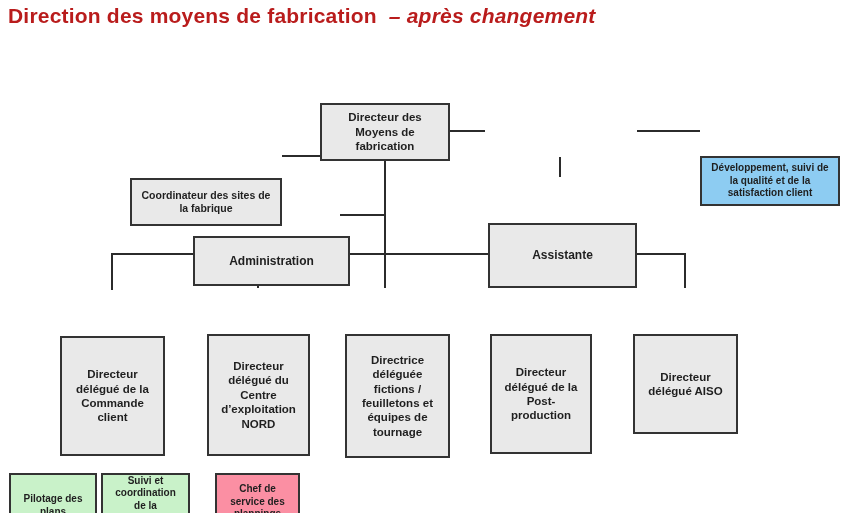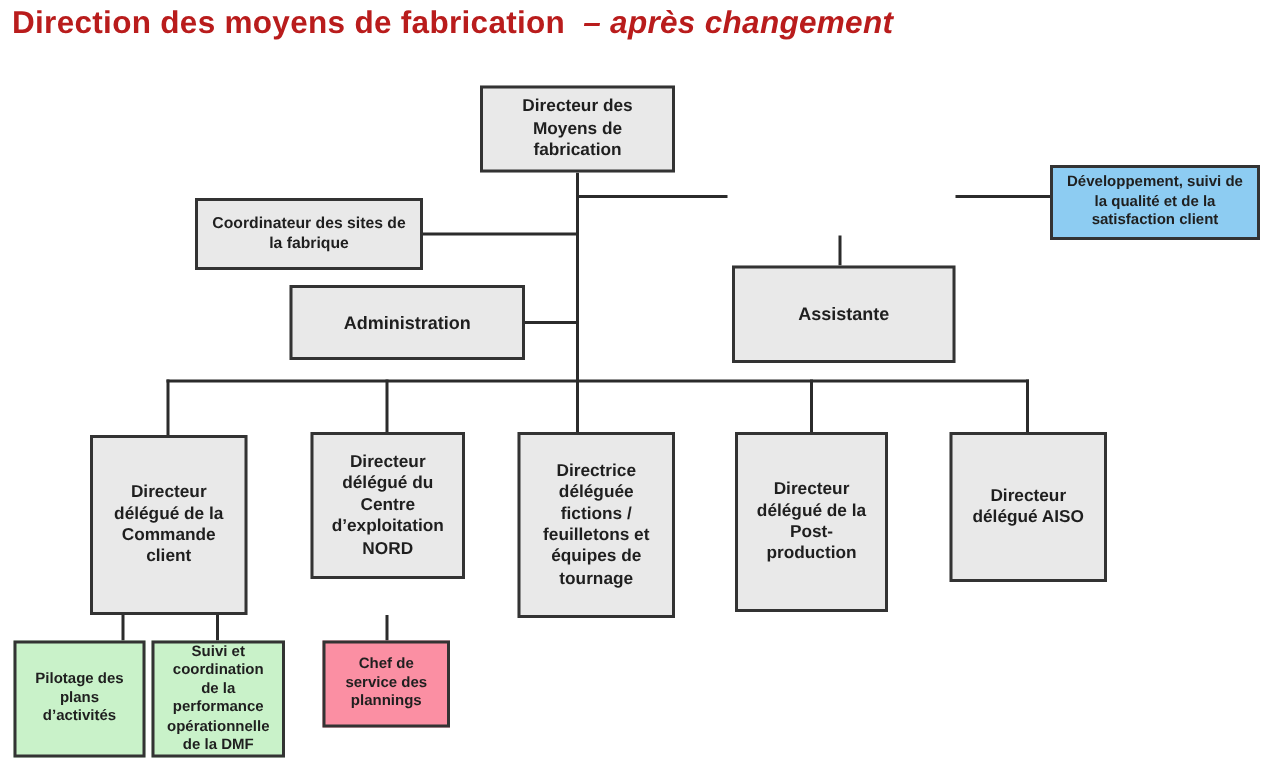--- a/index.html
+++ b/index.html
@@ -12,21 +12,21 @@
     font-family:"Liberation Sans",sans-serif;color:var(--text);
   }
   .title{
     position:absolute;left:8px;top:4px;font-size:21px;font-weight:bold;
     color:#b91c1c;letter-spacing:.2px;white-space:nowrap;
   }
   .title .suffix{font-style:italic;margin-left:6px;}
   .node{
     position:absolute;display:flex;align-items:center;justify-content:center;
     text-align:center;border:2px solid var(--border);box-sizing:border-box;
-    font-weight:bold;line-height:1.25;padding:2px 6px;background:var(--box-gray);
+    font-weight:bold;line-height:1.25;padding:2px 6px;background:var(--box-gray);margin-top:46px;
   }
   .node.blue{background:var(--box-blue);}
   .node.green{background:var(--box-green);}
   .node.pink{background:var(--box-pink);}
   .fs12{font-size:12px;} .fs115{font-size:11.5px;} .fs105{font-size:10.5px;} .fs10{font-size:10px;}
   .line{position:absolute;background:var(--line);}
   .line.v{width:2px;} .line.h{height:2px;}
 </style>
 </head>
 <body>
@@ -71,21 +71,21 @@
   </div>
 
   <div class="node fs12" style="left:488px;top:177px;width:149px;height:65px">
     <span>Assistante</span>
   </div>
 
   <div class="node fs115" style="left:60px;top:290px;width:105px;height:120px">
     <span>Directeur délégué de la Commande client</span>
   </div>
 
-  <div class="node fs115" style="left:207px;top:288px;width:103px;height:98px">
+  <div class="node fs115" style="left:207px;top:288px;width:103px;height:122px">
     <span>Directeur délégué du Centre d’exploitation NORD</span>
   </div>
 
   <div class="node fs115" style="left:345px;top:288px;width:105px;height:124px">
     <span>Directrice déléguée fictions / feuilletons et équipes de tournage</span>
   </div>
 
   <div class="node fs115" style="left:490px;top:288px;width:102px;height:120px">
     <span>Directeur délégué de la Post-production</span>
   </div>

